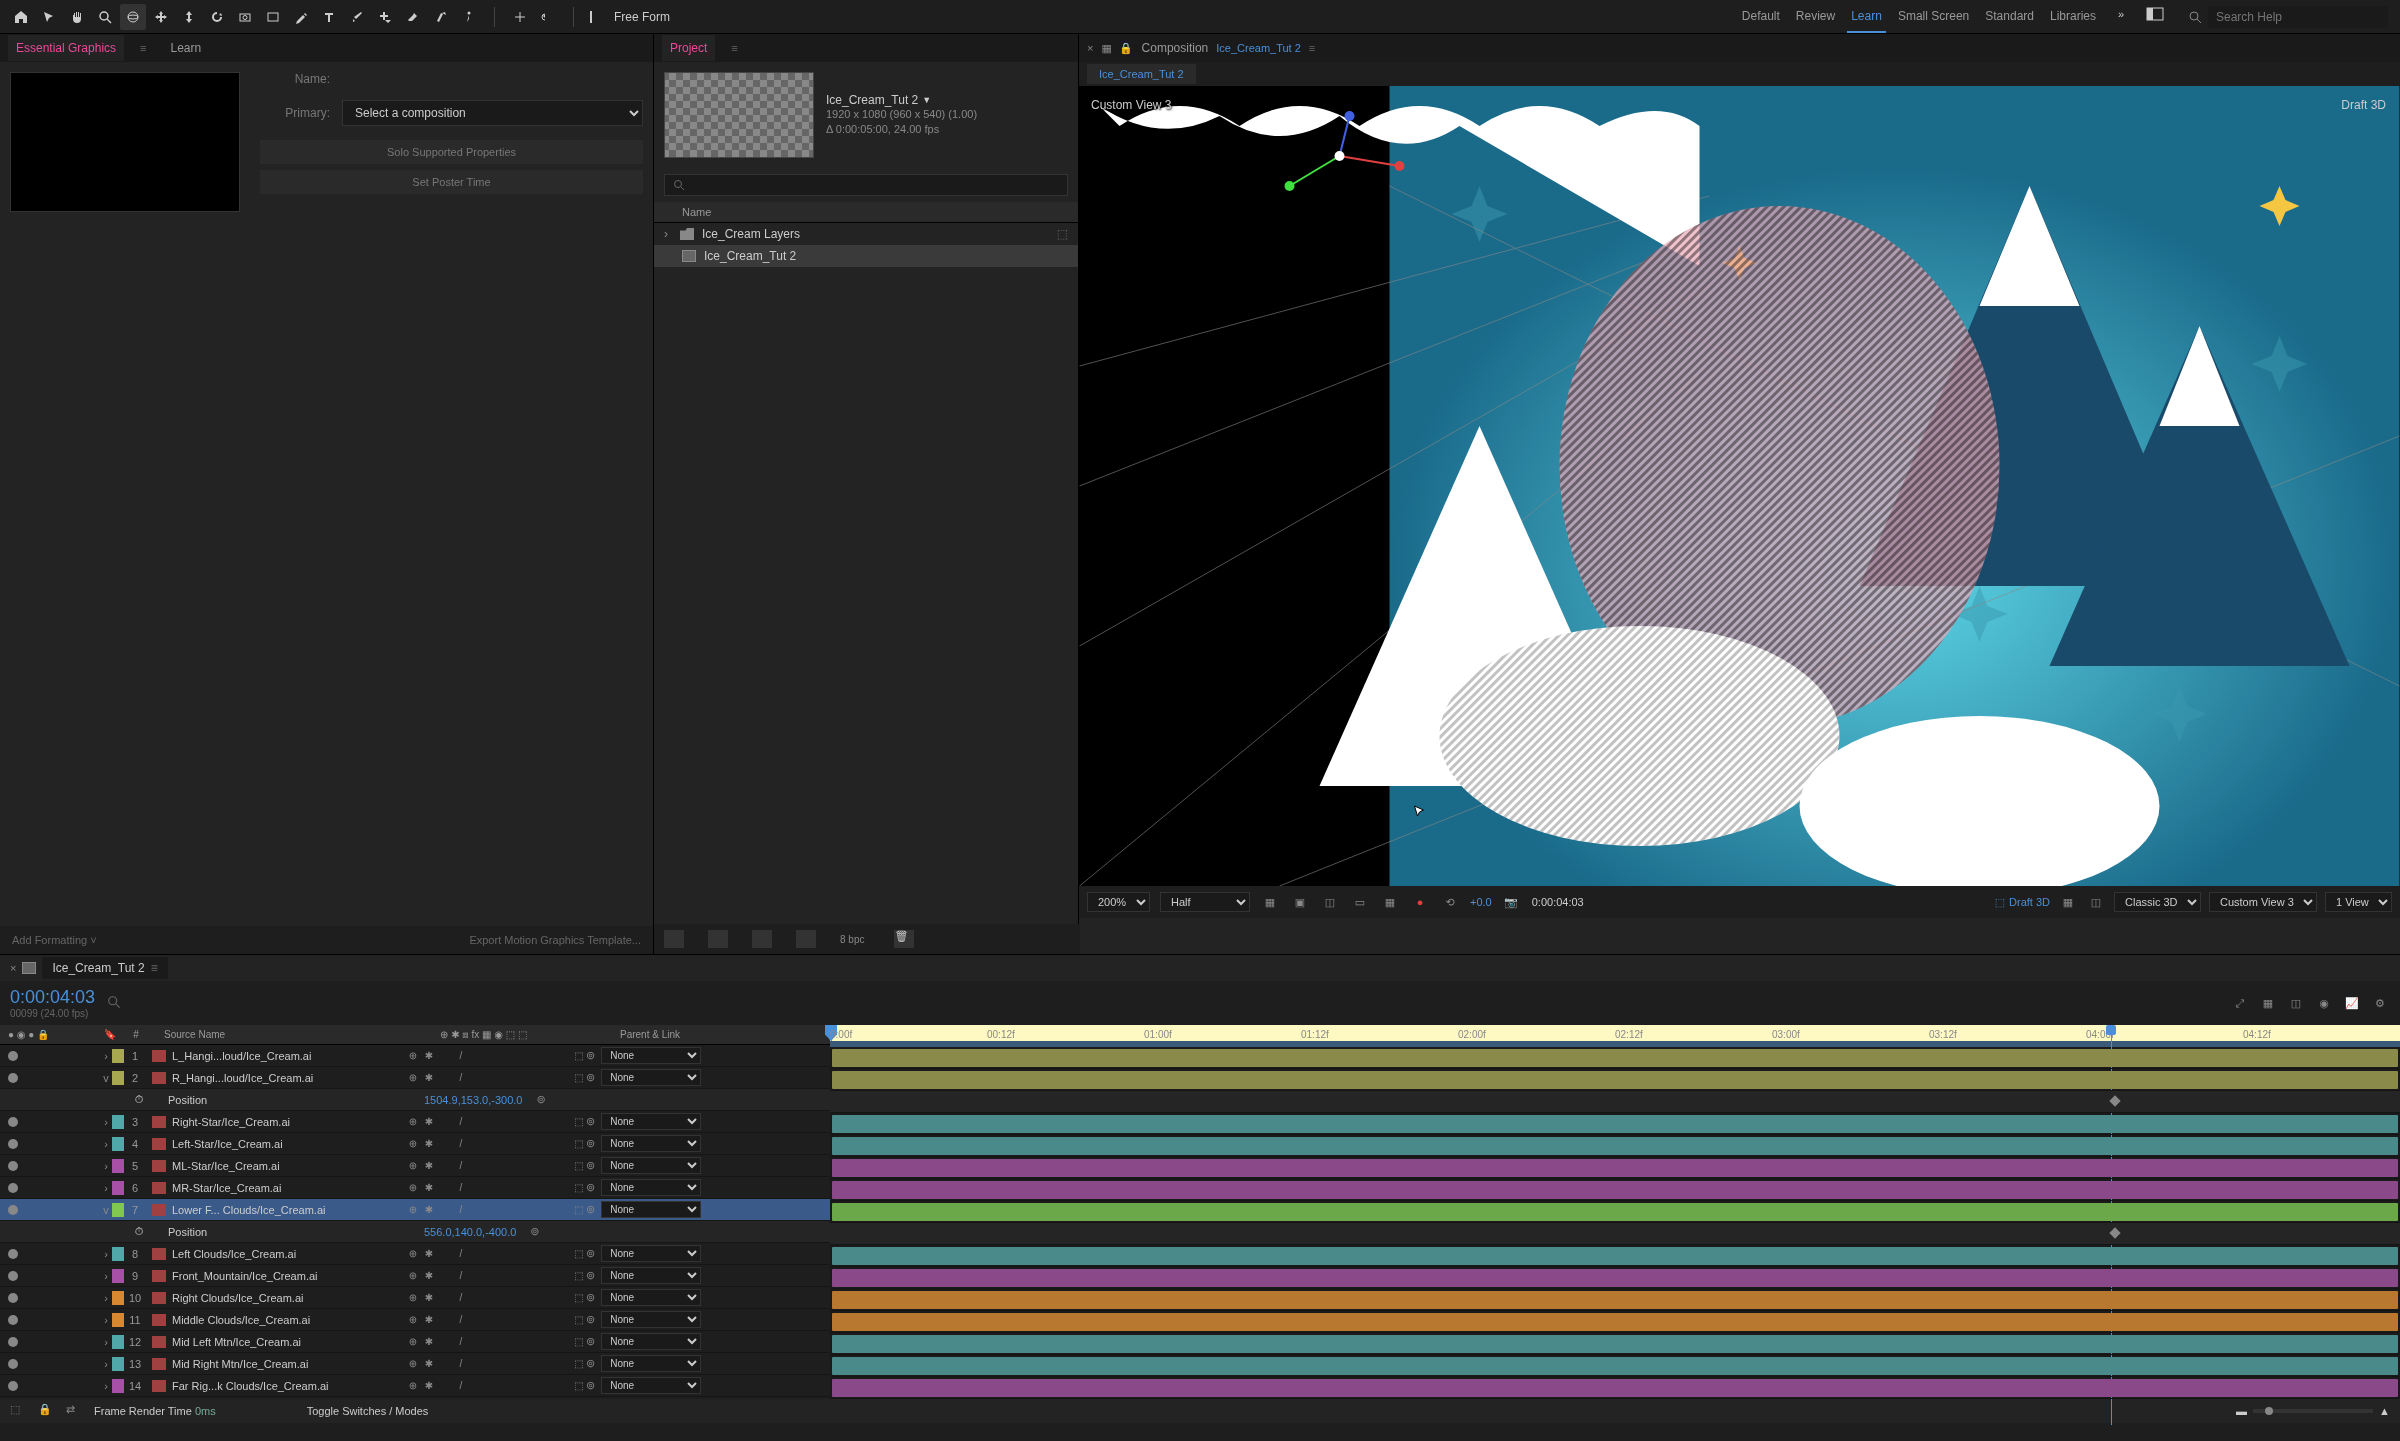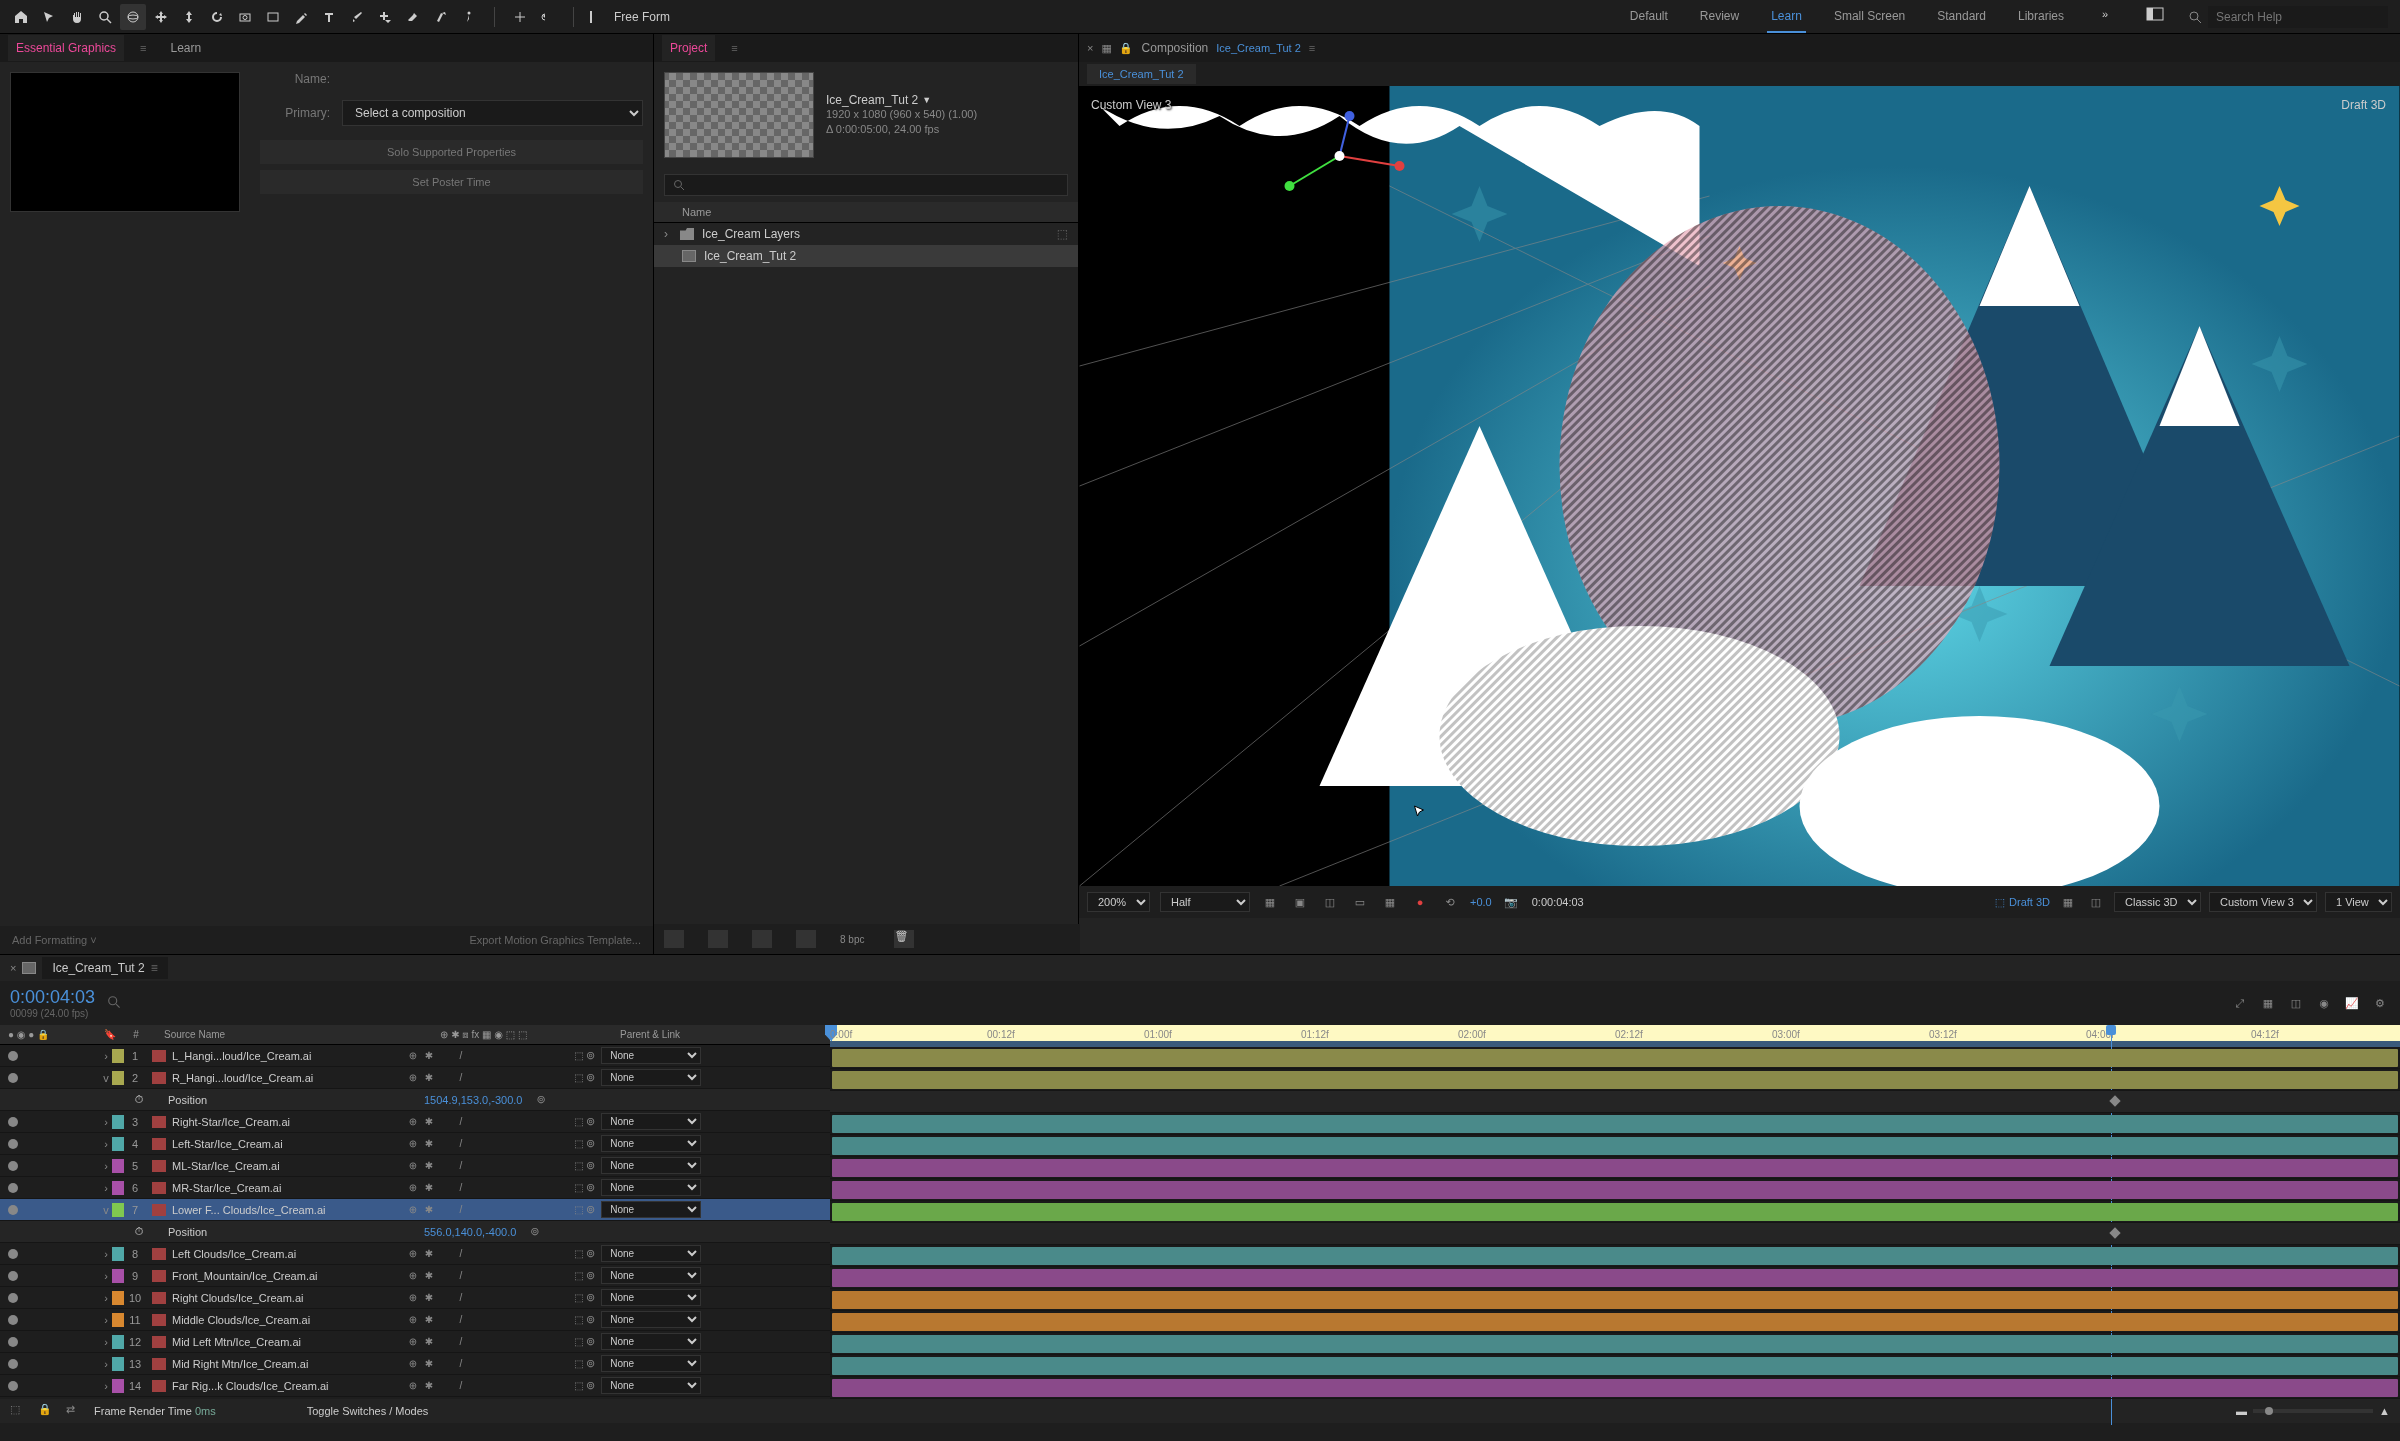--- a/index.html
+++ b/index.html
@@ -5,21 +5,21 @@
 * { margin: 0; padding: 0; box-sizing: border-box; font-family: 'Segoe UI', Arial, sans-serif; }
 body { background: #1e1e1e; color: #ccc; font-size: 11px; overflow: hidden; width: 2400px; height: 1441px; }
 
 
 .top-toolbar { height: 34px; background: #1e1e1e; display: flex; align-items: center; border-bottom: 1px solid #000; }
 .tool-group { display: flex; gap: 2px; padding: 0 8px; }
 .tool-btn { width: 26px; height: 26px; display: flex; align-items: center; justify-content: center; cursor: pointer; color: #ccc; border-radius: 2px; }
 .tool-btn.active { background: #333; }
 .toolbar-divider { width: 1px; height: 20px; background: #444; margin: 0 4px; }
 .toolbar-text { padding: 0 10px; color: #ccc; font-size: 12px; }
-.workspace-tabs { display: flex; gap: 24px; margin-left: auto; padding-right: 20px; justify-content: space-between; }
+.workspace-tabs { display: flex; gap: 8px; margin-left: auto; padding-right: 20px; justify-content: space-between; }
 .workspace-tab { padding: 8px 4px; cursor: pointer; color: #999; font-size: 12px; }
 .workspace-tab.active { color: #4a90d9; border-bottom: 2px solid #4a90d9; }
 .search-box { background: #1a1a1a; border: none; padding: 4px 8px; color: #999; width: 180px; font-size: 12px; }
 .search-container { display: flex; align-items: center; gap: 6px; padding-right: 12px; }
 
 
 .main-area { display: flex; height: 920px; }
 .left-col { width: 653px; display: flex; flex-direction: column; }
 .mid-col { width: 426px; background: #232323; border-left: 1px solid #000; border-right: 1px solid #000; }
 .right-col { flex: 1; background: #232323; }
@@ -921,21 +921,21 @@
         <div id="ruler-marks">
             <div class="ruler-mark" style="left: 0%;">0:00f</div>
             <div class="ruler-mark" style="left: 10%;">00:12f</div>
             <div class="ruler-mark" style="left: 20%;">01:00f</div>
             <div class="ruler-mark" style="left: 30%;">01:12f</div>
             <div class="ruler-mark" style="left: 40%;">02:00f</div>
             <div class="ruler-mark" style="left: 50%;">02:12f</div>
             <div class="ruler-mark" style="left: 60%;">03:00f</div>
             <div class="ruler-mark" style="left: 70%;">03:12f</div>
             <div class="ruler-mark" style="left: 80%;">04:00f</div>
-            <div class="ruler-mark" style="left: 90%; margin-left: 8px;">04:12f</div>
+            <div class="ruler-mark" style="left: 90%;">04:12f</div>
           </div>
         <div style="position:absolute;left:81.6%;top:0;width:1px;height:400px;background:#4a90d9">
             <div style="position:absolute;width:10px;height:10px;background:#4a90d9;top:0;left:-5px;border-radius:2px"></div>
           </div>
       </div>
       <div id="track-rows">
           <div class="track-row">
             <div class="track-bar" style="background: rgb(138, 138, 74);"></div>
           </div>
           <div class="track-row">

